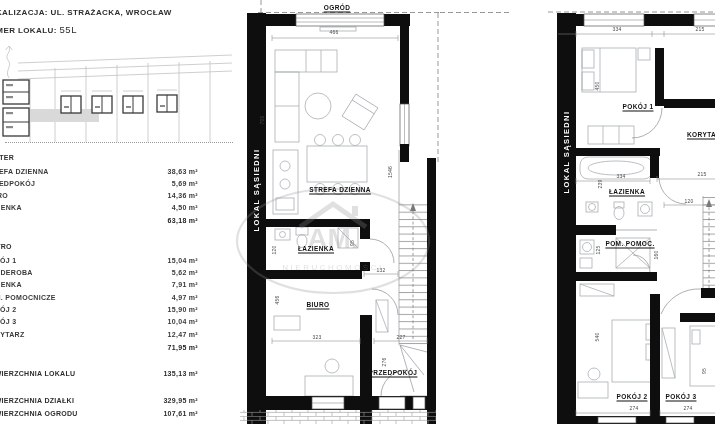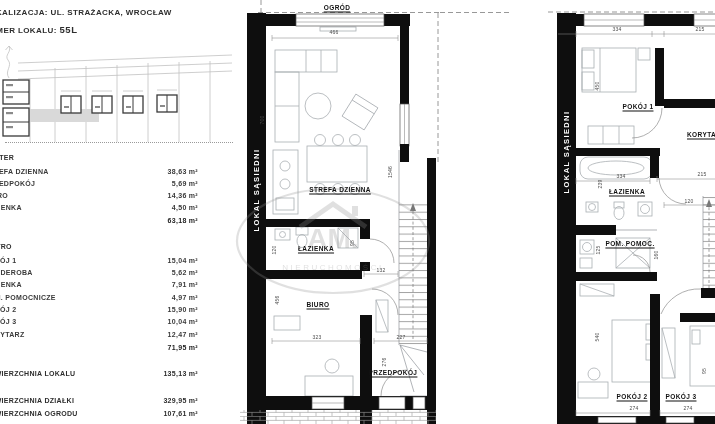--- a/index.html
+++ b/index.html
@@ -14,21 +14,21 @@
   .dimline{stroke:#8a8a8a;stroke-width:0.55;}
   .dash{stroke:#7d7d7d;stroke-width:0.8;fill:none;stroke-dasharray:5 3;}
   .walk{stroke:#777;stroke-width:0.7;fill:none;stroke-dasharray:3 2.2;}
   .arc{fill:none;stroke:#8d8d8d;stroke-width:0.7;}
   .site-thin{stroke:#c2c2c2;stroke-width:0.8;fill:none;}
   .site-bld{fill:#ffffff;stroke:#3a3a3a;stroke-width:1.3;}
   .blob{fill:#8a8a8a;}
   
   .left-col{position:absolute;left:-16px;top:0;width:214px;height:424px;}
   .hline{position:absolute;left:0;font-weight:700;font-size:8px;letter-spacing:.4px;white-space:nowrap;color:#2e2e2e;}
-  .unit-val{font-size:9.5px;font-weight:700;letter-spacing:.6px;}
+  .unit-val{font-size:9.5px;font-weight:400;letter-spacing:.6px;}
   .arow{position:absolute;left:0;width:214px;display:flex;justify-content:space-between;
         font-size:7px;font-weight:600;letter-spacing:.3px;color:#3a3a3a;white-space:nowrap;}
   .arow .val{font-weight:600;}
   .arow.title{font-weight:700;color:#2e2e2e;}
   .arow.total .val{font-weight:800;color:#222;}
   .arow.sum{font-weight:700;color:#2e2e2e;}
   .arow.sum .val{font-weight:800;}
   .arow.sum.normalval .val{font-weight:600;}
   .sep{position:absolute;left:5px;top:142px;width:228px;border-top:1px dotted #9a9a9a;}
   

